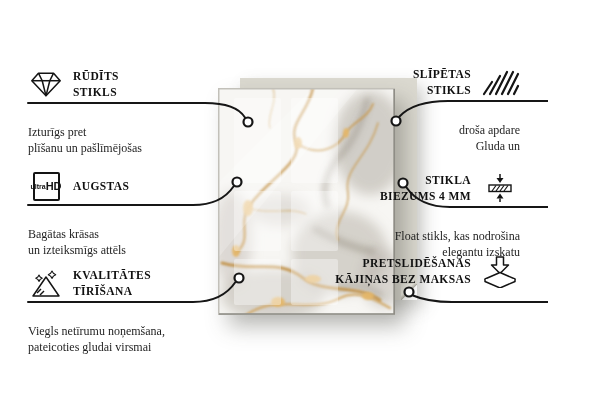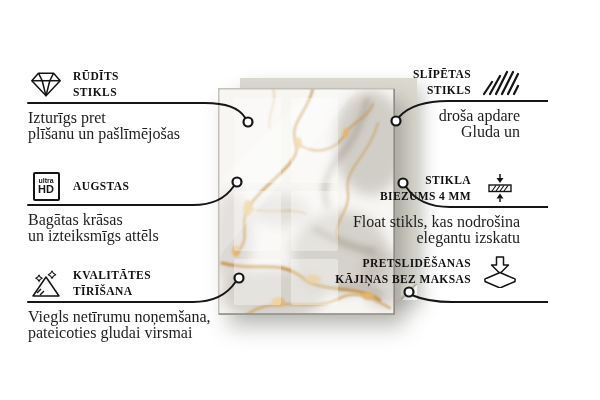--- a/index.html
+++ b/index.html
@@ -25,25 +25,25 @@
   .connectors{position:absolute;left:0;top:0;pointer-events:none;}
   
   .feature{position:absolute;width:198px;}
   .feature.left{left:28px;}
   .feature.right{right:28px;text-align:right;}
   .f-head{display:flex;align-items:center;gap:9px;height:38px;}
   .feature.right .f-head{flex-direction:row-reverse;}
   .f-icon{width:40px;display:flex;justify-content:center;align-items:center;flex:0 0 auto;}
   .feature.left .f-icon{width:36px;}
   .f-title{font-weight:700;font-size:11.5px;line-height:16px;letter-spacing:.4px;color:#101010;flex:1;}
-  .f-desc{margin-top:7px;font-size:16px;line-height:15.5px;color:#1e1e1e;}
+  .f-desc{margin-top:22px;font-size:12px;line-height:15.5px;color:#1e1e1e;}
   
   .uhd-box{
     width:23px;height:25px;border:2px solid #141414;border-radius:2px;
-    display:flex;flex-direction:column;align-items:center;justify-content:center;
+    display:flex;align-items:center;justify-content:center;
     font-family:"Liberation Sans","DejaVu Sans",sans-serif;color:#141414;background:#fff;
   }
   .uhd-top{font-size:7px;font-weight:700;line-height:7px;}
   .uhd-bottom{font-size:11px;font-weight:700;line-height:11px;}
 </style>
 </head>
 <body>
 
 <div class="canvas">
 

